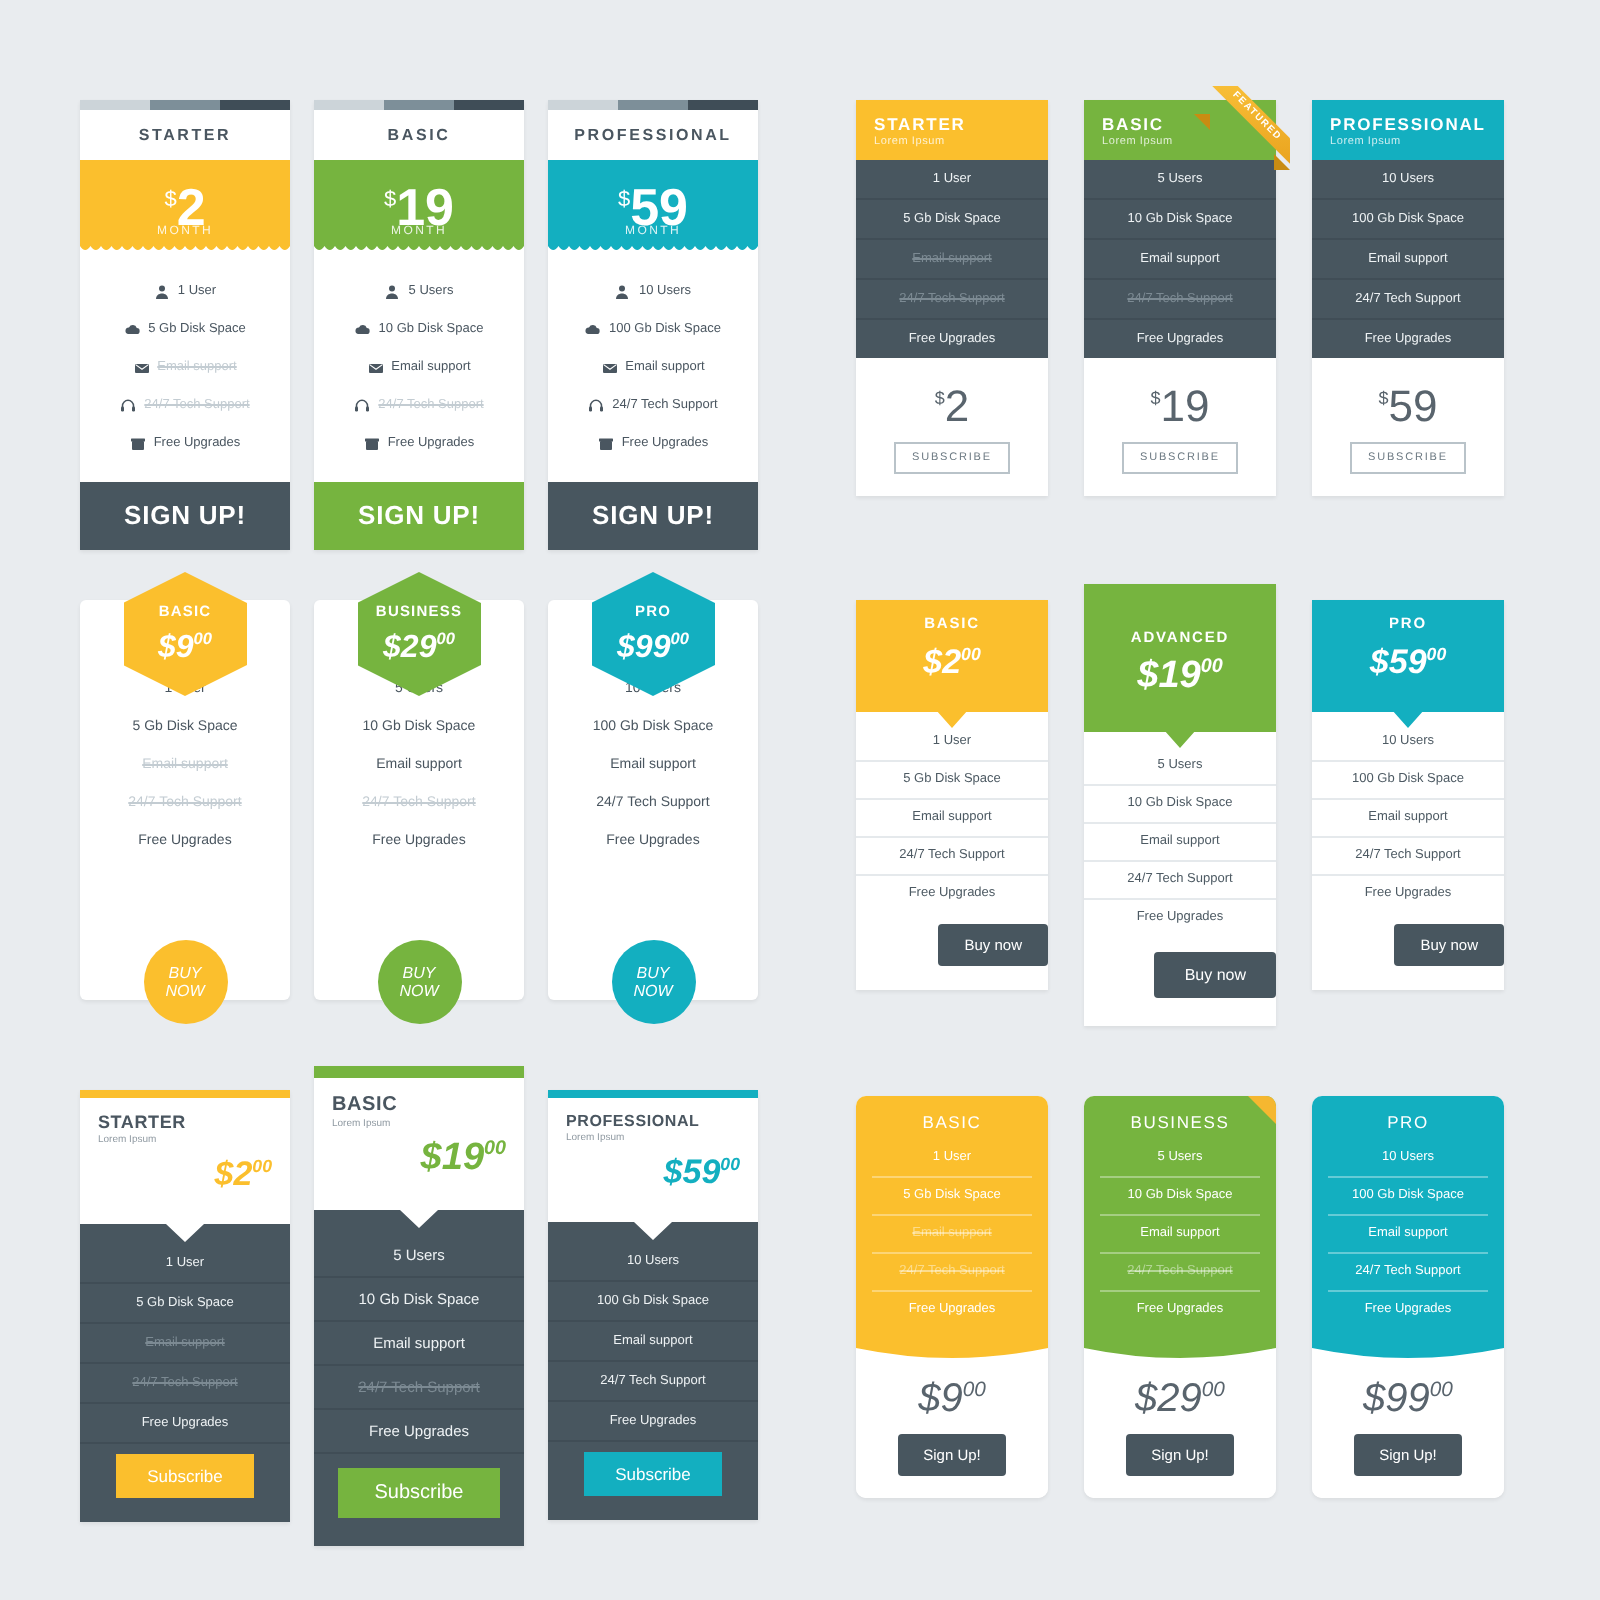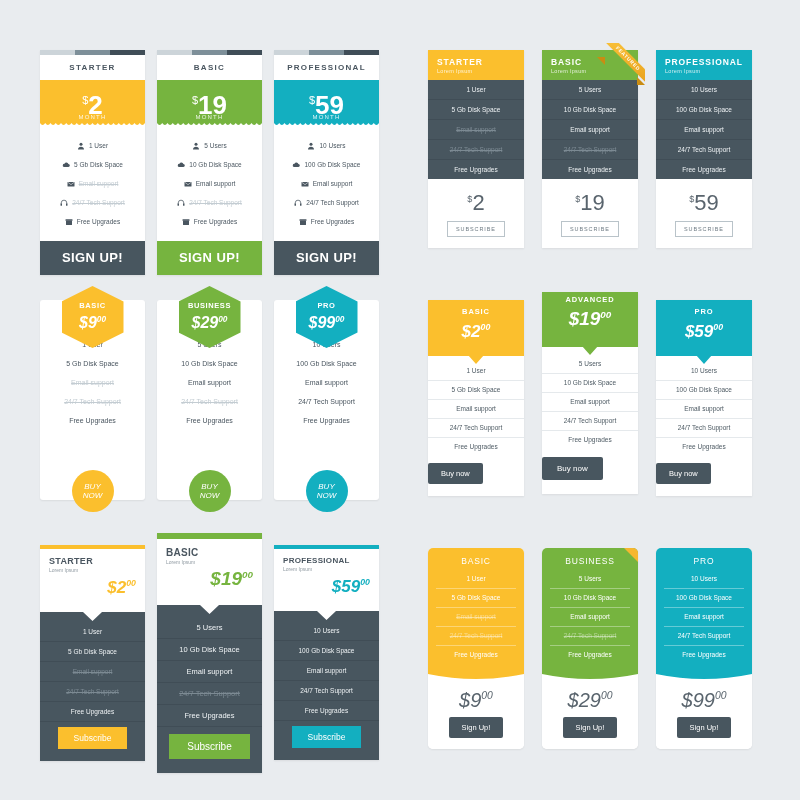--- a/index.html
+++ b/index.html
@@ -86,21 +86,21 @@
   #b4{position:absolute;left:428px;top:300px;display:flex;gap:18px;align-items:flex-start;}
   .b4-card{width:96px;background:#fff;box-shadow:0 1px 2px rgba(0,0,0,.07);}
   .b4-head{color:#fff;text-align:center;padding:7px 0 14px;position:relative;}
   .b4-head .t{font-size:7.5px;font-weight:bold;letter-spacing:.9px;}
   .b4-head .p{font-size:17px;font-weight:bold;font-style:italic;line-height:20px;margin-top:1px;}
   .b4-notch{position:absolute;left:0;bottom:-9px;width:100%;height:10px;}
   .b4-row{height:18px;line-height:18px;text-align:center;font-size:6.5px;
           color:#4d5a63;border-bottom:1px solid #e5e9ec;}
   .b4-rows{padding-top:6px;}
   .b4-row:last-child{border-bottom:none;}
-  .b4-foot{text-align:left;padding:6px 0 12px;}
+  .b4-foot{text-align:right;padding:6px 0 12px;}
   .b4-btn{display:inline-block;background:#48565f;color:#fff;
           font-size:7.5px;padding:6px 13px;border-radius:2px;}
 
   
   #b5{position:absolute;left:40px;top:545px;display:flex;gap:12px;align-items:flex-start;}
   .b5-card{width:105px;background:#fff;box-shadow:0 1px 2px rgba(0,0,0,.07);}
   .b5-bar{height:4px;}
   .b5-head{position:relative;background:#fff;padding:7px 9px 16px;overflow:hidden;}
   .b5-head .t{font-size:9px;font-weight:bold;color:#4a5660;letter-spacing:.3px;}
   .b5-head .s{font-size:5px;color:#909aa2;margin-top:1px;}
@@ -435,21 +435,21 @@
       <div class="b4-row">Email support</div>
       <div class="b4-row">24/7 Tech Support</div>
       <div class="b4-row">Free Upgrades</div>
     </div>
     <div class="b4-foot">
       <div class="b4-btn">Buy now</div>
     </div>
   </div>
 
   <div class="b4-card" style="margin-top:-8px">
-    <div class="b4-head" style="background:#76b43f;padding:3px 0 18px">
+    <div class="b4-head" style="background:#76b43f;padding:22px 0 18px">
       <div class="t">ADVANCED</div>
       <div class="p" style="font-size:19px"><span>$</span><span>19</span><span class="cents">00</span></div>
       <svg class="b4-notch" viewBox="0 0 96 10" preserveAspectRatio="none">
             <polygon points="0,0 96,0 96,0 56,0 48,9 40,0 0,0" fill="#76b43f"></polygon>
           </svg>
     </div>
     <div class="b4-rows" style="padding-top:8px">
       <div class="b4-row">5 Users</div>
       <div class="b4-row">10 Gb Disk Space</div>
       <div class="b4-row">Email support</div>

